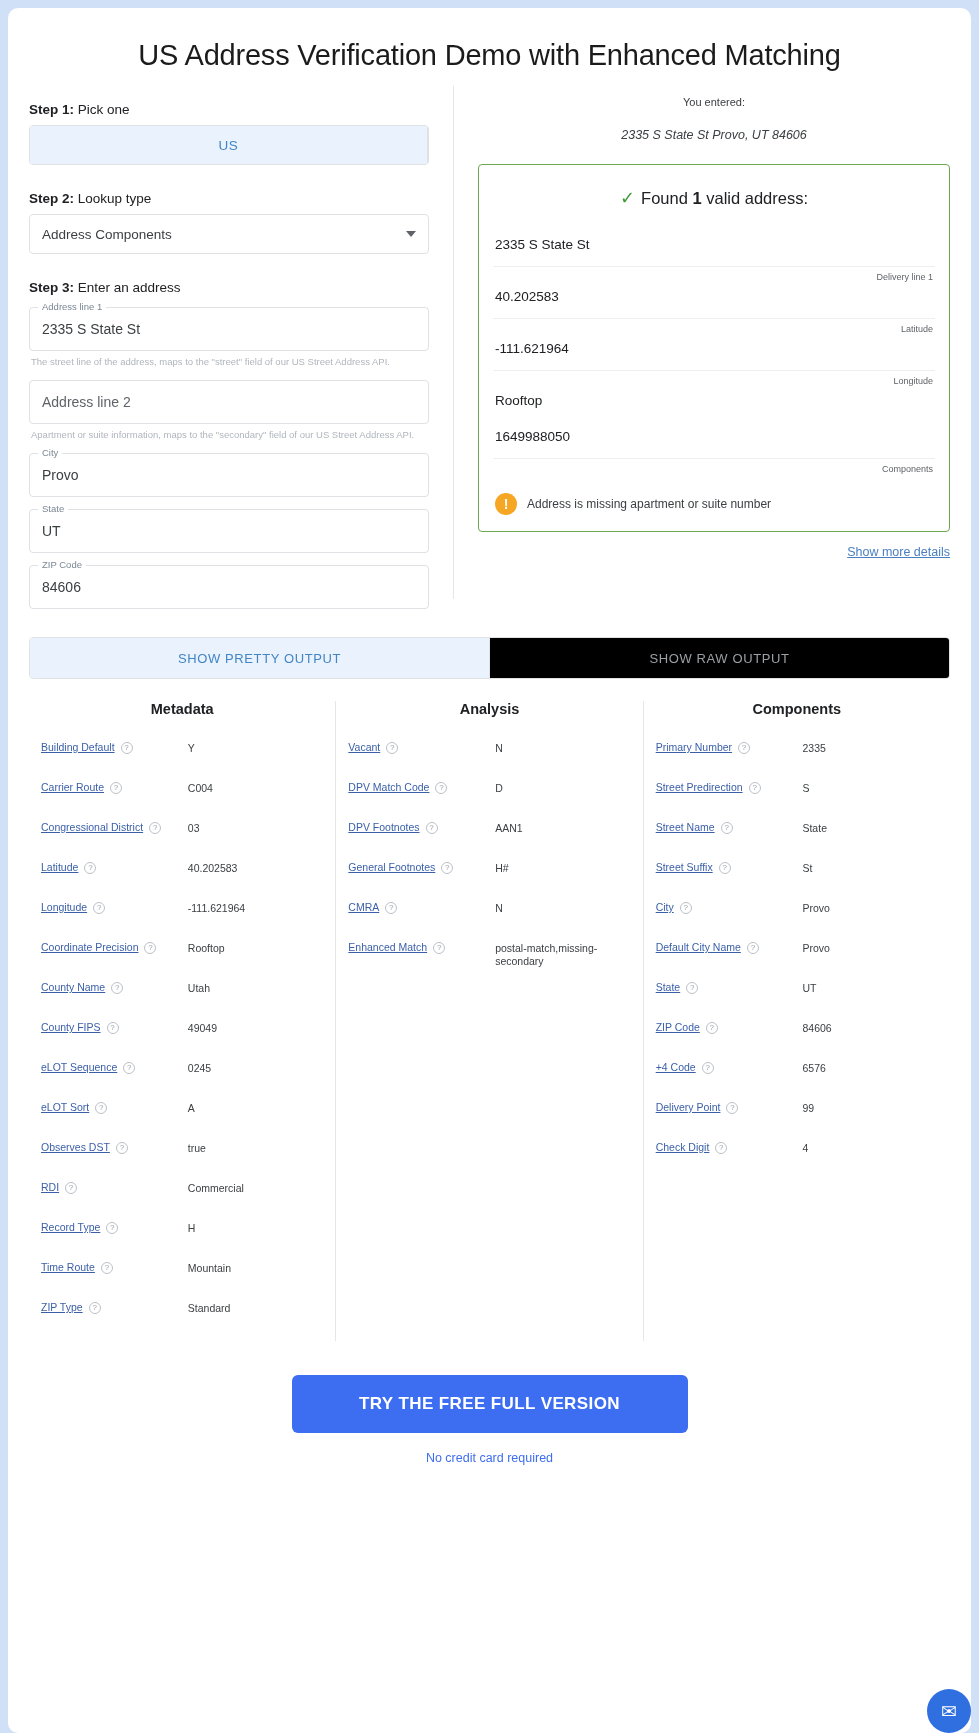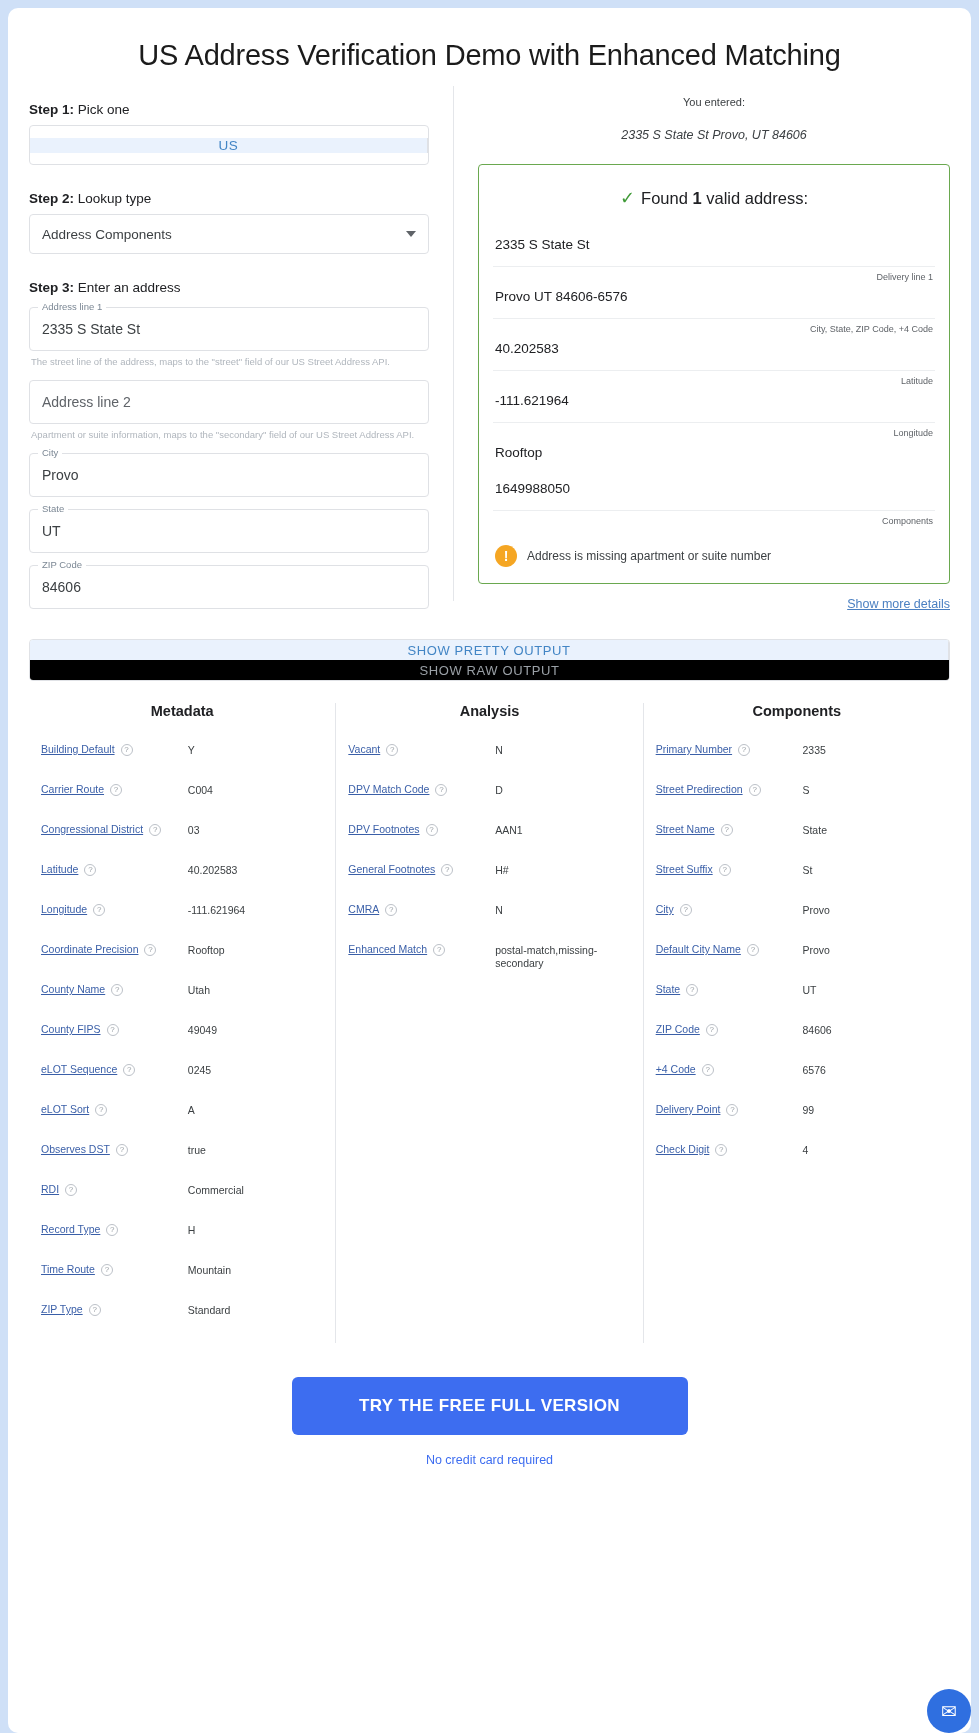--- a/index.html
+++ b/index.html
@@ -53,21 +53,20 @@
   .step-label b { font-weight: 700; }
 
   
   .toggle-group {
     display: flex;
     width: 100%;
     height: 40px;
     border: 1px solid #dfe1e5;
     border-radius: 4px;
     overflow: hidden;
-    align-items: center;
   }
   .toggle-btn {
     flex: 1;
     display: flex;
     align-items: center;
     justify-content: center;
     font-size: 13.5px;
     letter-spacing: 0.6px;
     color: #9aa0a6;
     background: #ffffff;
@@ -209,21 +208,20 @@
   }
 
   
   .out-tabs {
     display: flex;
     margin: 28px 21px 0 21px;
     border: 1px solid #e0e2e6;
     border-radius: 4px;
     overflow: hidden;
     height: 42px;
-    flex-direction: column;
   }
   .out-tab {
     flex: 1;
     display: flex; align-items: center; justify-content: center;
     font-size: 13px;
     letter-spacing: 0.6px;
     color: #9aa0a6;
     background: #000000;
     cursor: pointer;
   }
@@ -390,24 +388,20 @@
         <div class="result-box">
           <div class="found-line">
             <span class="check">✓</span><span>Found </span><b>1</b><span> valid address:</span>
           </div>
 
           <div class="res-row">
             <div class="res-val">2335 S State St</div>
             <div class="res-cap">Delivery line 1</div>
           </div>
           <div class="res-row">
-            <div class="res-val">Provo UT 84606-6576</div>
-            <div class="res-cap">City, State, ZIP Code, +4 Code</div>
-          </div>
-          <div class="res-row">
             <div class="res-val">40.202583</div>
             <div class="res-cap">Latitude</div>
           </div>
           <div class="res-row">
             <div class="res-val">-111.621964</div>
             <div class="res-cap">Longitude</div>
           </div>
           <div class="res-row">
             <div class="res-val">Rooftop</div>
           </div>

